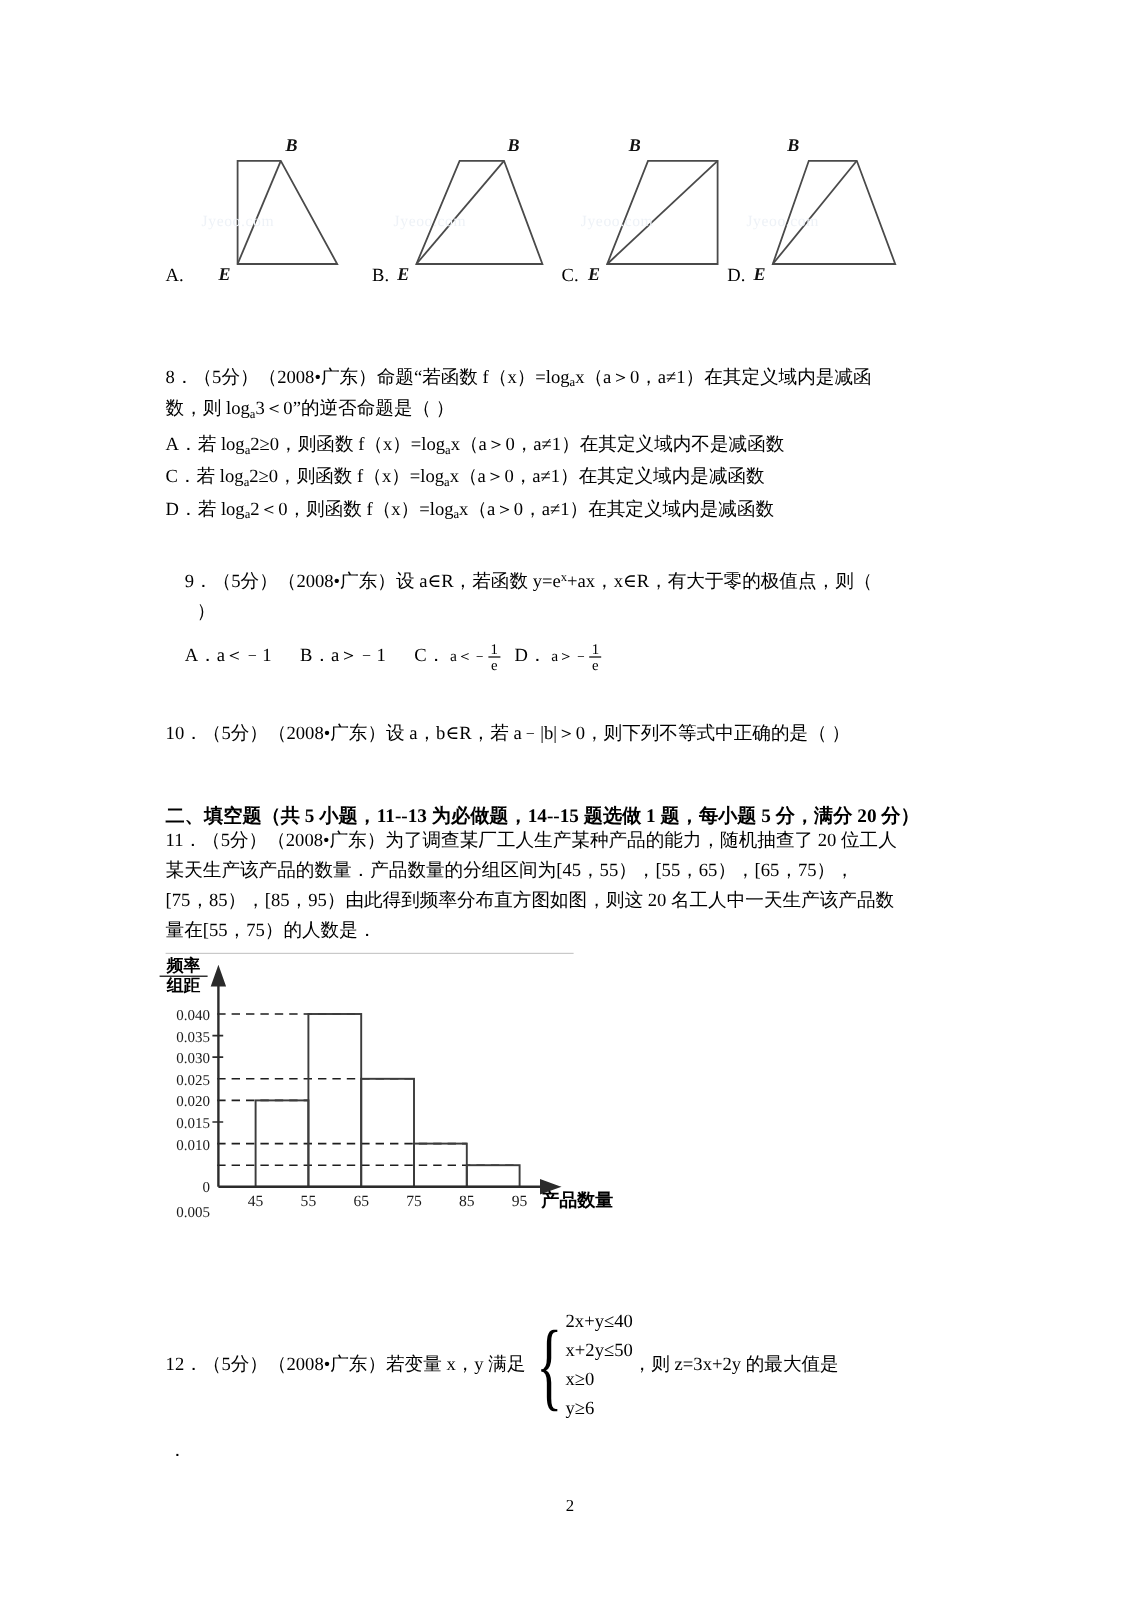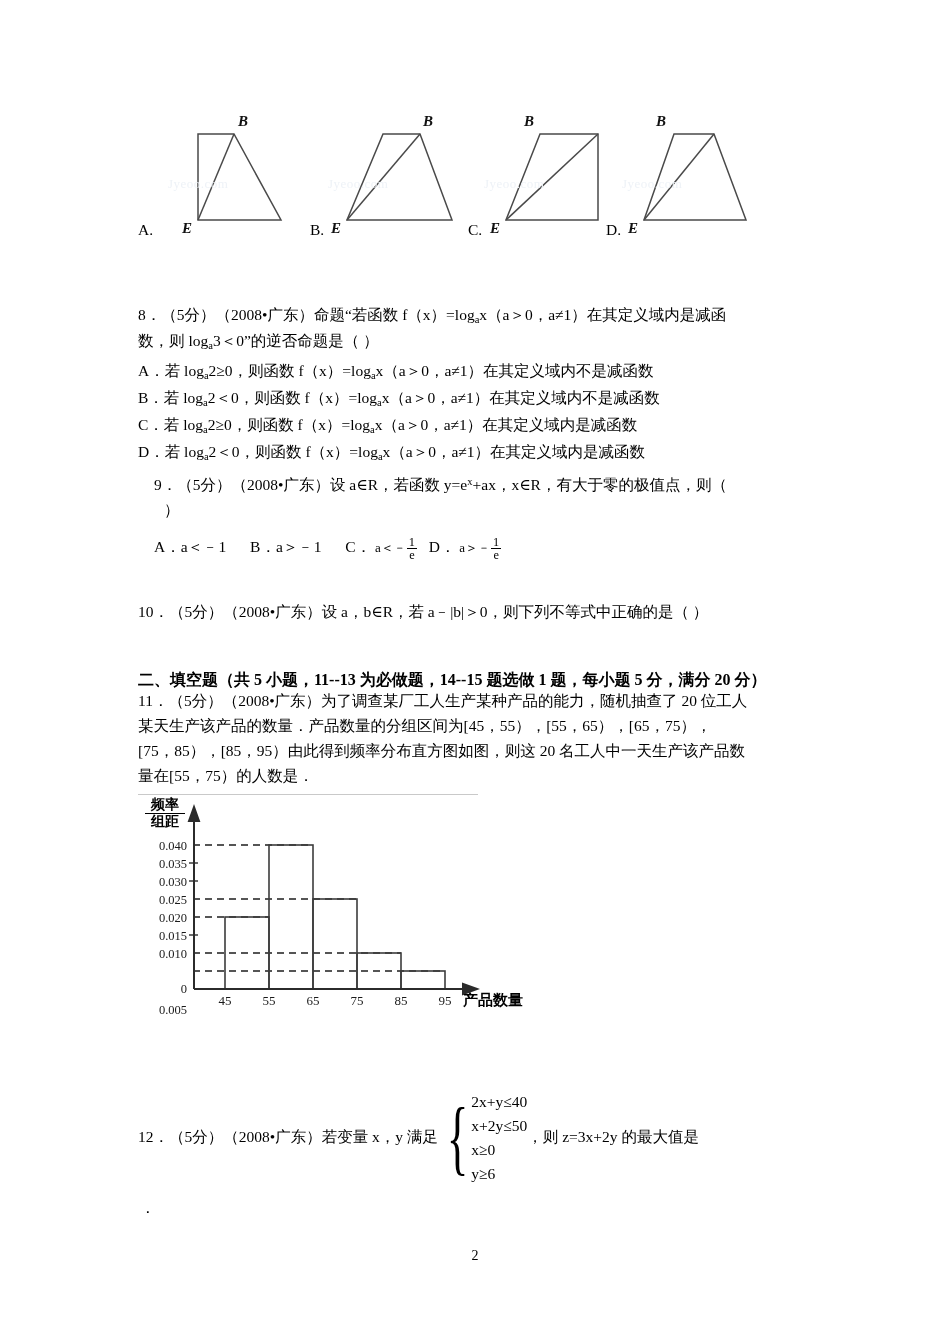--- a/index.html
+++ b/index.html
@@ -55,21 +55,21 @@
     position: absolute;
     left: 138px; top: 670px;
     font-size: 16px;
     font-weight: bold;
     white-space: nowrap;
   }
 
   
   #histogram-figure {
     position: absolute;
-    left: 145px; top: 795px;
+    left: 133px; top: 795px;
     width: 360px; height: 225px;
   }
   #chart-rule {
     position: absolute;
     left: 138px; top: 794px;
     width: 340px; height: 1px;
     background: #c9c9c9;
   }
   .ax-ylab {
     position: absolute;
@@ -204,23 +204,20 @@
 
   <div class="q-block" style="left:138px; top:278px; width:680px;">
     <div class="q-line">
       <span>8．（5分）（2008•广东）命题“若函数 f（x）=log</span><sub>a</sub><span>x（a＞0，a≠1）在其定义域内是减函</span>
     </div>
     <div class="q-line">
       <span>数，则 log</span><sub>a</sub><span>3＜0”的逆否命题是（        ）</span>
     </div>
     <div class="opt-line" style="margin-top:4px;">
       <span>A．若 log</span><sub>a</sub><span>2≥0，则函数 f（x）=log</span><sub>a</sub><span>x（a＞0，a≠1）在其定义域内不是减函数</span>
-    </div>
-    <div class="opt-line">
-      <span>B．若 log</span><sub>a</sub><span>2＜0，则函数 f（x）=log</span><sub>a</sub><span>x（a＞0，a≠1）在其定义域内不是减函数</span>
     </div>
     <div class="opt-line">
       <span>C．若 log</span><sub>a</sub><span>2≥0，则函数 f（x）=log</span><sub>a</sub><span>x（a＞0，a≠1）在其定义域内是减函数</span>
     </div>
     <div class="opt-line">
       <span>D．若 log</span><sub>a</sub><span>2＜0，则函数 f（x）=log</span><sub>a</sub><span>x（a＞0，a≠1）在其定义域内是减函数</span>
     </div>
   </div>
 
   <div class="q-block" style="left:154px; top:448px; width:690px;">

